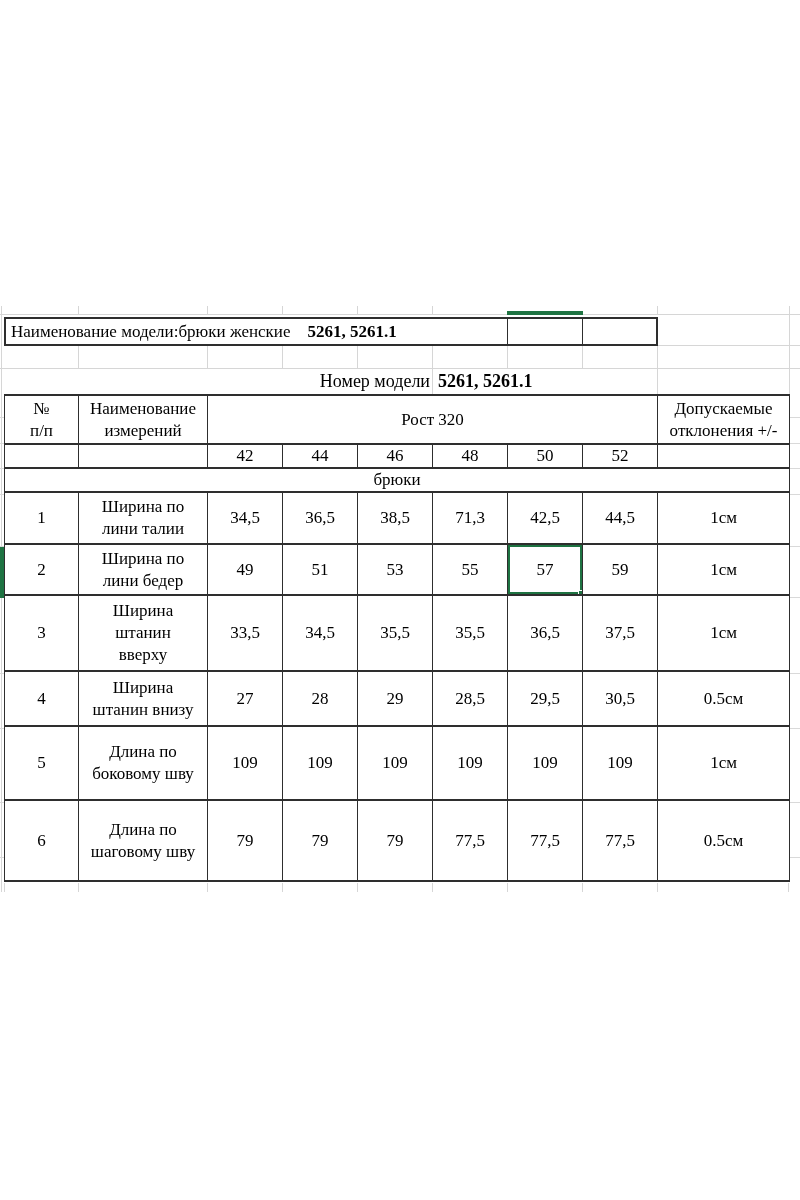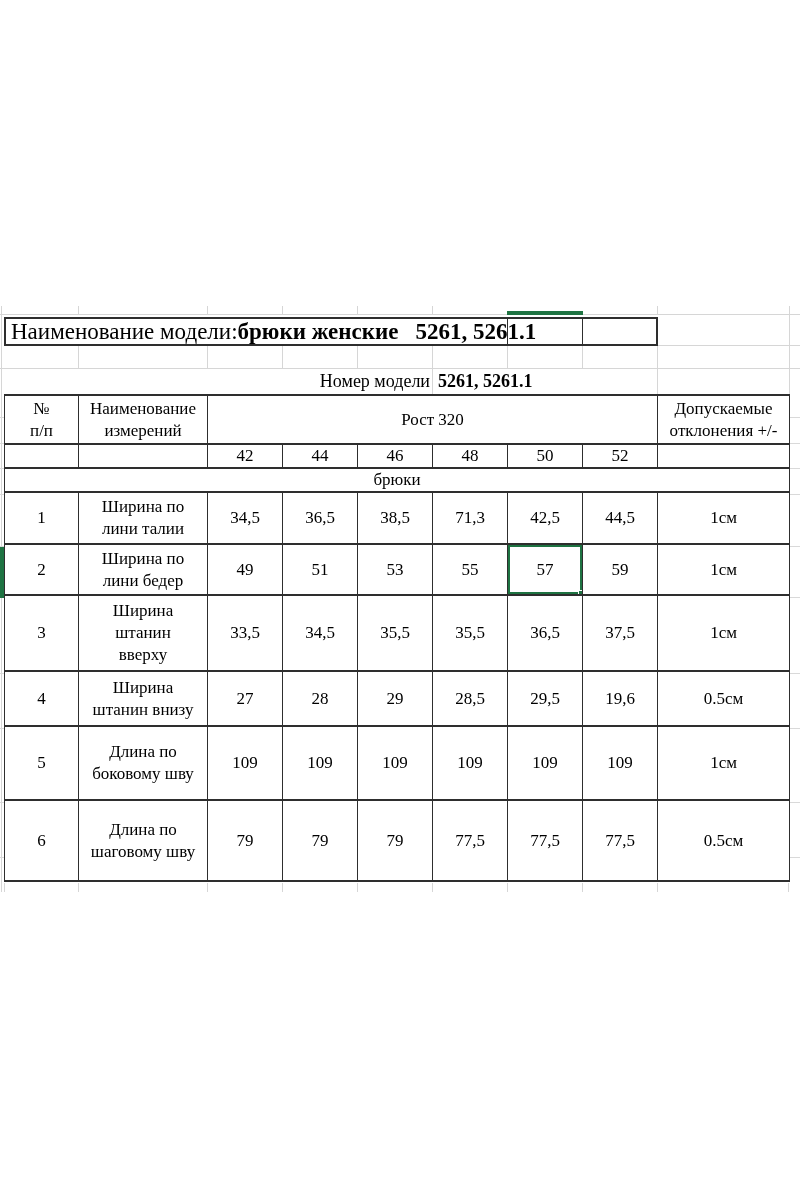--- a/index.html
+++ b/index.html
@@ -11,24 +11,24 @@
   .vstub{position:absolute;width:1px;background:#d6d6d6;}
   .hline{position:absolute;height:1px;background:#d6d6d6;}
   .tick{position:absolute;height:1px;background:#d9d9d9;}
   
   .col-accent{position:absolute;left:507px;top:311px;width:76px;height:4px;background:#1e7342;}
   .row-accent{position:absolute;left:0px;top:547px;width:4px;height:51px;background:#1e7342;}
   
   .title-box{
     position:absolute;left:4px;top:317px;width:654px;height:29px;background:#fff;
     border:2px solid #2e2e2e;box-sizing:border-box;display:flex;align-items:center;
-    font-size:23px;white-space:nowrap;padding-left:5px;
+    font-size:17px;white-space:nowrap;padding-left:5px;
   }
   .title-box .inner-v{position:absolute;top:-2px;bottom:-2px;width:1px;background:#2e2e2e;}
-  .b{font-weight:bold;}
+  .b{font-weight:normal;}
   .title-num{font-weight:bold;margin-left:17px;}
   
   .model-label{position:absolute;left:0;top:369px;width:430px;height:24px;line-height:24px;
     text-align:right;font-size:18px;}
   .model-value{position:absolute;left:438px;top:369px;height:24px;line-height:24px;
     font-size:18px;font-weight:bold;}
   
   table.grid{
     position:absolute;left:4px;top:394px;border-collapse:collapse;table-layout:fixed;
     width:785px;
@@ -195,21 +195,21 @@
     </tr>
     <tr style="height:55px">
       <td>4</td>
       <td>Ширина
 штанин внизу</td>
       <td>27</td>
       <td>28</td>
       <td>29</td>
       <td>28,5</td>
       <td>29,5</td>
-      <td>19,6</td>
+      <td>30,5</td>
       <td>0.5см</td>
     </tr>
     <tr style="height:74px">
       <td>5</td>
       <td>Длина по
 боковому шву</td>
       <td>109</td>
       <td>109</td>
       <td>109</td>
       <td>109</td>

